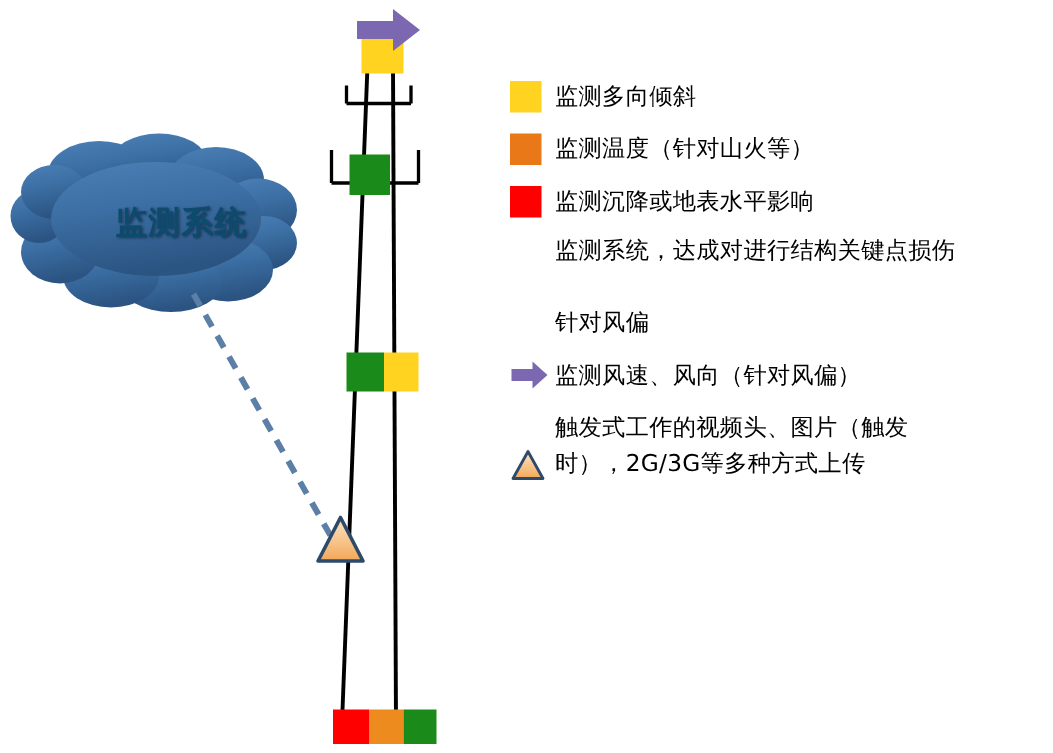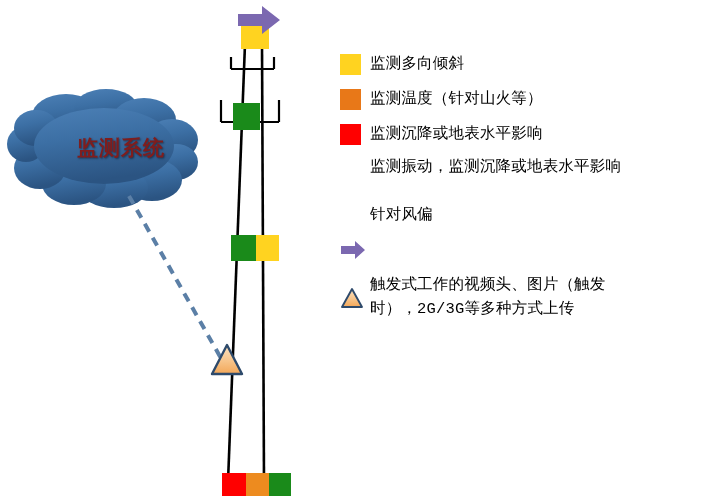--- a/index.html
+++ b/index.html
@@ -9,36 +9,35 @@
     font-family:"DejaVu Sans","Liberation Sans",sans-serif;
     overflow:hidden;
   }
   #canvas{position:relative;width:702px;height:502px;}
 
   
   .cloud-wrap{position:absolute;left:6px;top:88px;width:196px;height:120px;}
   .cloud-label{
     position:absolute;left:0;top:0;width:196px;height:120px;
     display:flex;align-items:center;justify-content:center;
-    color:#7f1d1d;font-size:21px;font-weight:bold;
+    color:#0c4a6e;font-size:21px;font-weight:bold;
     letter-spacing:1px;
     text-shadow:1px 1px 2px rgba(0,0,0,.45);
     padding-left:34px;box-sizing:border-box;
     pointer-events:none;
   }
 
   
   .tower{position:absolute;left:0;top:0;width:351px;height:502px;}
 
   
   .legend{position:absolute;left:340px;top:52px;width:360px;}
   .legend-row{
-    display:flex;align-items:center;
+    display:flex;align-items:flex-end;
     margin-bottom:11px;
-    font-family:Liberation Mono, monospace;
   }
   .legend-icon{
     width:30px;min-width:30px;height:24px;
     display:flex;align-items:flex-start;justify-content:flex-start;
     padding-top:2px;box-sizing:border-box;
   }
   .sw{width:21px;height:21px;display:block;}
   .sw-yellow{background:#FFD320;}
   .sw-red{background:#FF0000;}
   .sw-orange{background:#E87818;}
@@ -150,31 +149,34 @@
         <span class="sw sw-red"></span>
       </span>
       <span class="legend-text">
         <span>监测沉降或地表水平影响</span>
       </span>
     </div>
 
     <div class="legend-row tall no-icon">
       <span class="legend-icon"></span>
       <span class="legend-text">
-        <span>监测振动，监测沉降或地表水平影响</span><br>
+        <span>监测系统，达成对进行结构关键点损伤</span><br>
         <br>
         <span>针对风偏</span>
       </span>
     </div>
 
     <div class="legend-row">
       <span class="legend-icon">
         <svg width="26" height="20" viewBox="0 0 26 20">
           <path d="M 1 6 L 15 6 L 15 1 L 25 10 L 15 19 L 15 14 L 1 14 Z" fill="#7B68B0"></path>
         </svg>
+      </span>
+      <span class="legend-text">
+        <span>监测风速、风向（针对风偏）</span>
       </span>
     </div>
 
 
     <div class="legend-row tall">
       <span class="legend-icon">
         <svg width="24" height="22" viewBox="0 0 24 22">
           <defs>
             <linearGradient id="triGrad2" x1="0" y1="0" x2="0" y2="1">
               <stop offset="0%" stop-color="#FBE2C2"></stop>

